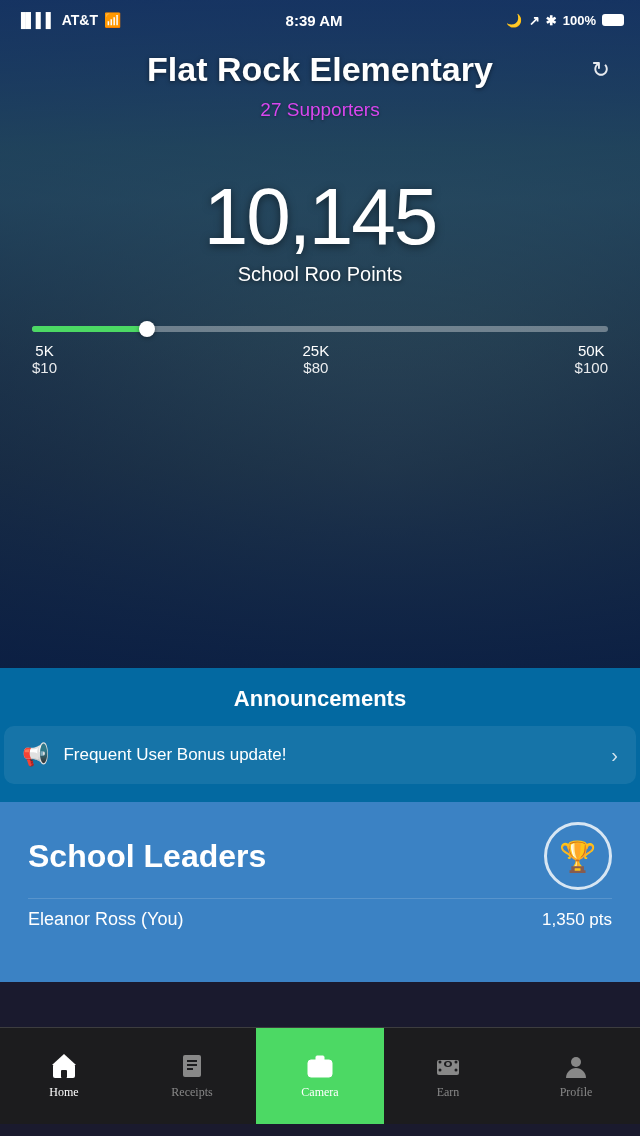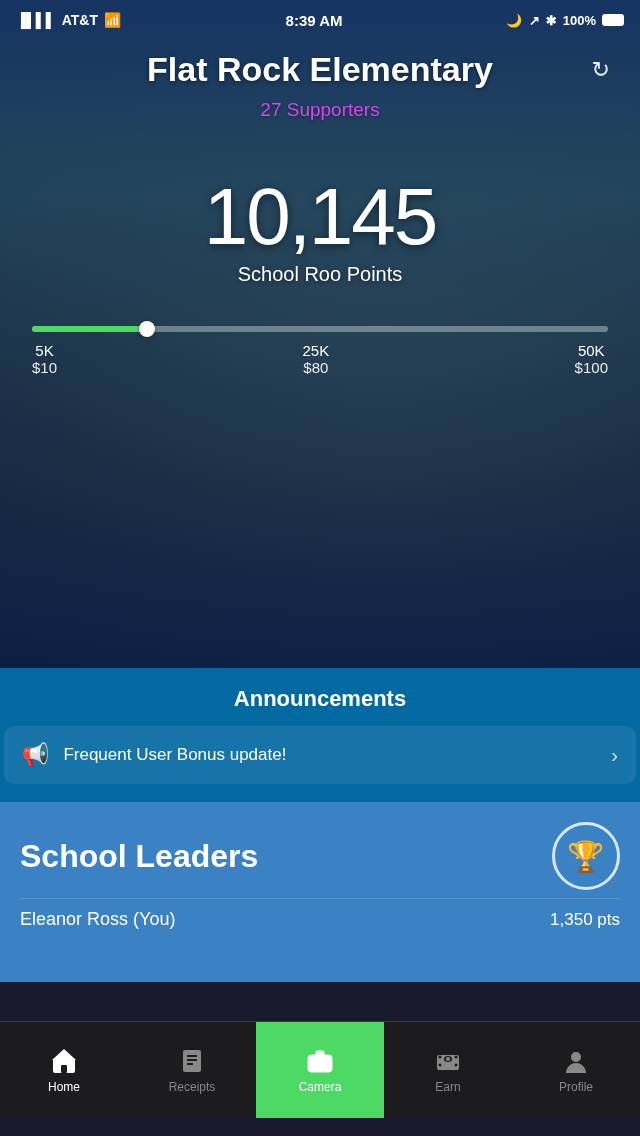--- a/index.html
+++ b/index.html
@@ -244,21 +244,21 @@
       color: white;
       font-size: 20px;
       font-weight: 300;
       opacity: 0.8;
     }
 
     
     .leaders-section {
       background: #3b82c4;
       width: 100%;
-      padding: 20px 20px 0;
+      padding: 20px 28px 0;
       min-height: 180px;
       text-align: center;
     }
     .leaders-header {
       display: flex;
       align-items: center;
       justify-content: space-between;
     }
     .leaders-title {
       color: white;
@@ -305,22 +305,23 @@
 
     
     .tab-bar {
       width: 100%;
       height: 97px;
       background: #1c1c1e;
       display: flex;
       align-items: stretch;
       border-top: 1px solid rgba(255,255,255,0.15);
       position: fixed;
-      bottom: 18px;
+      bottom: 12px;
       left: 0;
+      font-family: Liberation Serif, serif;
     }
     .tab-item {
       flex: 1;
       display: flex;
       flex-direction: column;
       align-items: center;
       justify-content: center;
       gap: 5px;
       cursor: pointer;
     }

